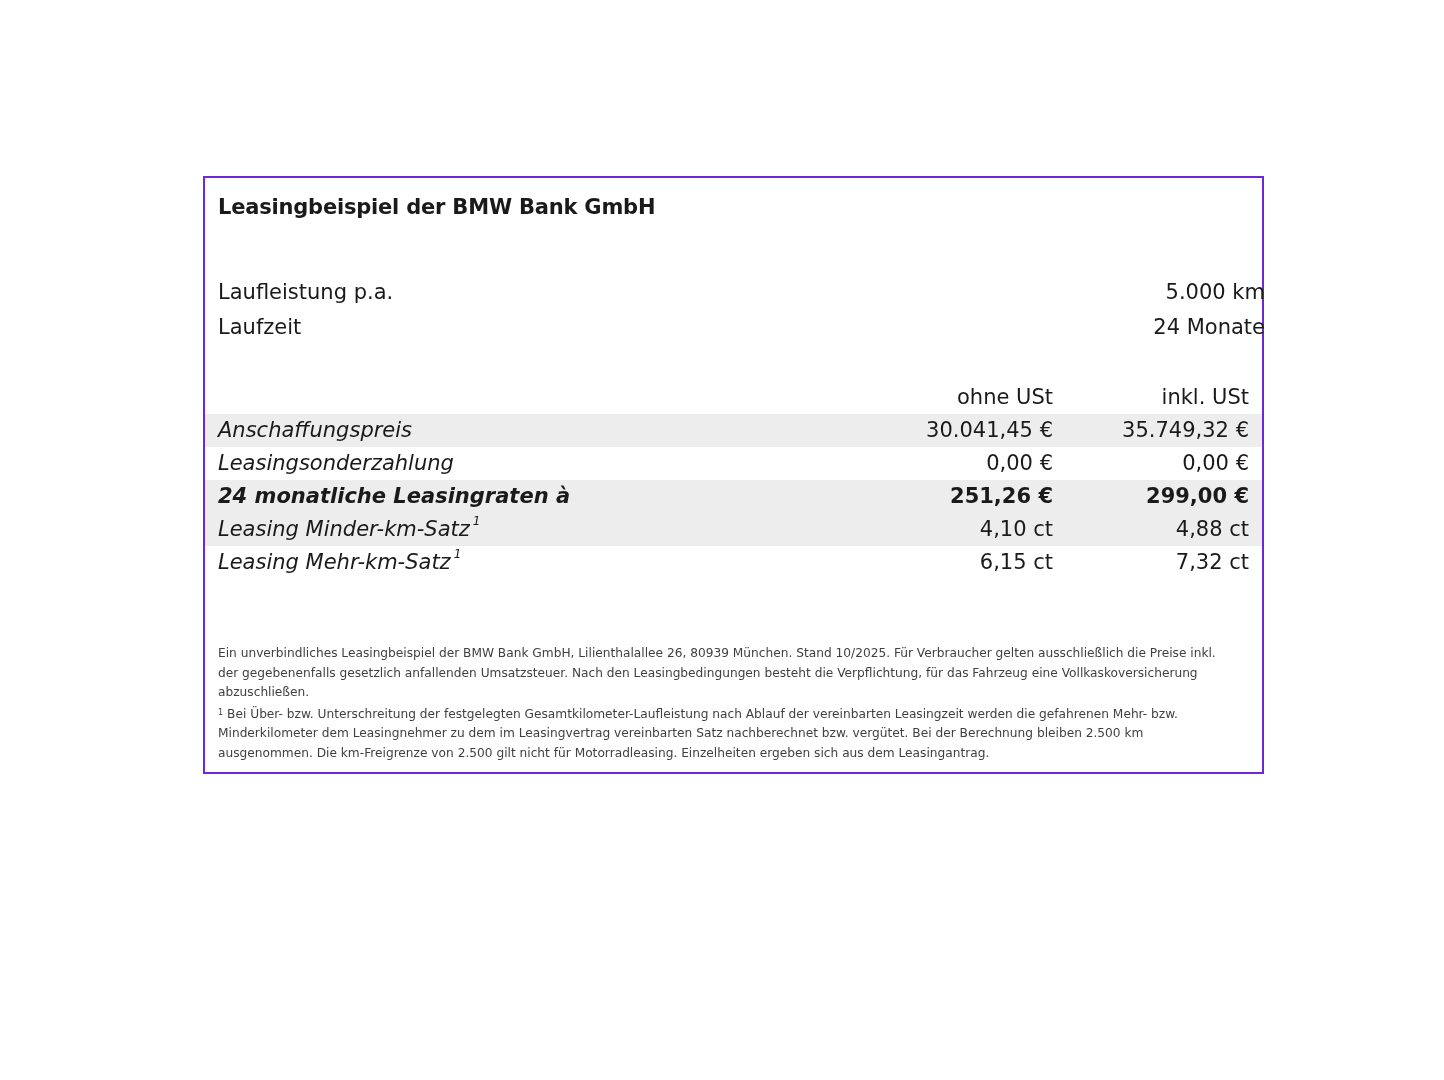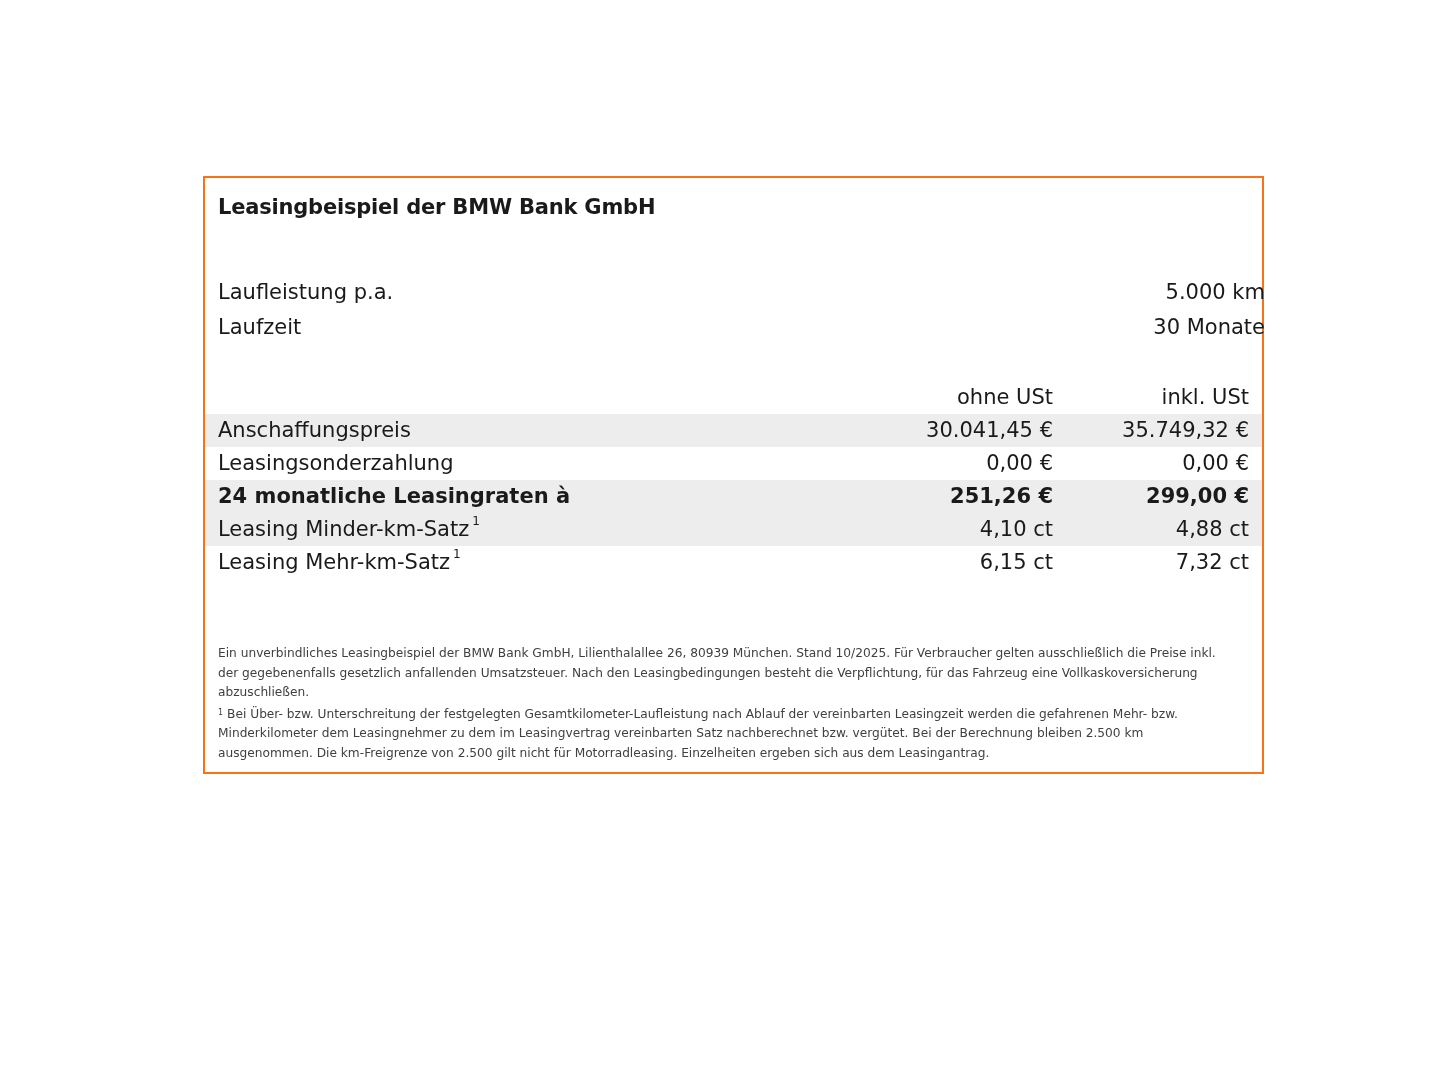--- a/index.html
+++ b/index.html
@@ -11,21 +11,21 @@
       overflow: hidden;
       font-family: "DejaVu Sans", sans-serif;
       color: #1a1a1a;
     }
     .card {
       position: absolute;
       left: 203px;
       top: 176px;
       width: 1057px;
       height: 594px;
-      border: 2px solid #f97316;
+      border: 2px solid #6d28d9;
       background: #ffffff;
       box-sizing: content-box;
     }
     .title {
       position: absolute;
       left: 13px;
       top: 17px;
       font-size: 21px;
       font-weight: bold;
       letter-spacing: -0.2px;
@@ -59,20 +59,21 @@
       height: 33px;
       line-height: 33px;
       font-size: 21px;
     }
     .tr.shaded { background: #ededed; }
     .tr.bold { font-weight: bold; }
     .tr .label {
       position: absolute;
       left: 13px;
       white-space: nowrap;
+      font-style: italic;
     }
     .tr .label sup {
       font-size: 12px;
       vertical-align: top;
       position: relative;
       top: -8px;
       margin-left: 3px;
     }
     .tr .c1 {
       position: absolute;
@@ -111,21 +112,21 @@
 
 <div class="card">
   <div class="title">Leasingbeispiel der BMW Bank GmbH</div>
 
   <div class="kv-row" style="top:98px;">
     <span class="label">Laufleistung p.a.</span>
     <span class="value">5.000 km</span>
   </div>
   <div class="kv-row" style="top:133px;">
     <span class="label">Laufzeit</span>
-    <span class="value">30 Monate</span>
+    <span class="value">24 Monate</span>
   </div>
 
   <div class="tr" style="position:absolute; left:0; width:100%; top:203px;">
     <span class="c1">ohne USt</span>
     <span class="c2">inkl. USt</span>
   </div>
 
   <div class="price-table" style="top:236px;">
     <div class="tr shaded">
       <span class="label"><span>Anschaffungspreis</span></span>

